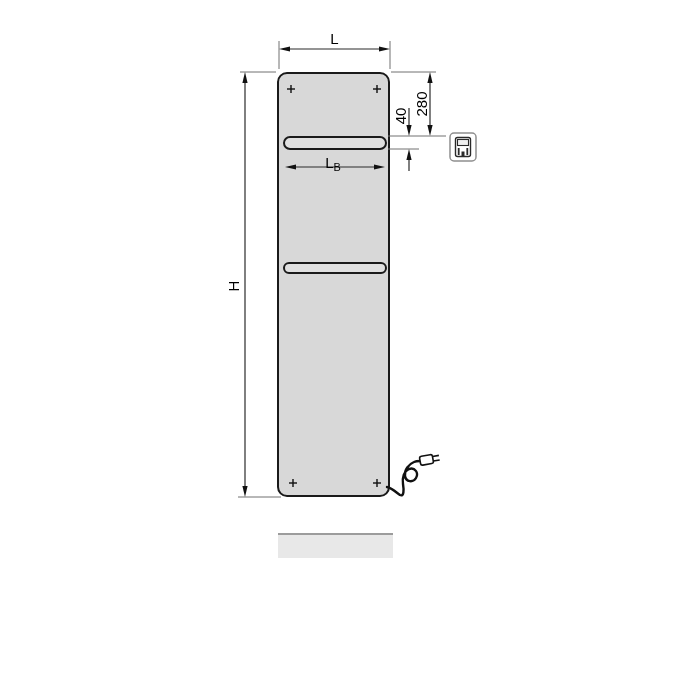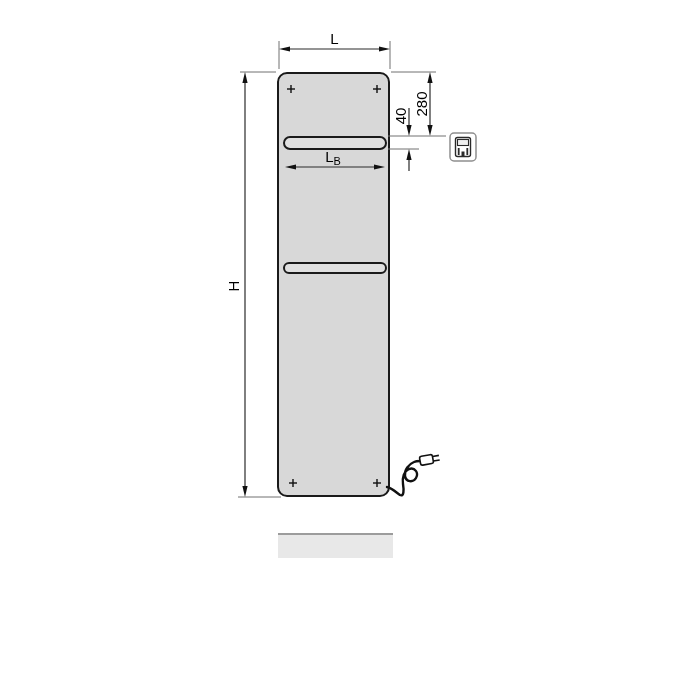--- a/index.html
+++ b/index.html
@@ -23,21 +23,21 @@
     position:absolute; left:278px; top:533px; width:115px; height:25px;
     background:#e8e8e8; border-top:2px solid #9c9c9c; box-sizing:border-box;
   }
   .overlay { position:absolute; left:0; top:0; width:700px; height:700px; }
   .dim-label {
     position:absolute; font-size:15px; line-height:18px; color:#000;
     text-align:center; white-space:nowrap;
   }
   .label-l   { left:279px; top:30px;  width:111px; }
   .label-h   { left:216px; top:277px; width:36px;  transform:rotate(-90deg); }
-  .label-lb  { left:300px; top:148px; width:66px; }
+  .label-lb  { left:300px; top:154px; width:66px; }
   .label-280 { left:400px; top:95px;  width:44px;  transform:rotate(-90deg); }
   .label-40  { left:386px; top:107px; width:30px;  transform:rotate(-90deg); }
   .sub { font-size:11px; position:relative; top:3px; }
 </style>
 </head>
 <body>
 
 <div class="canvas">
 
   <div class="panel"></div>

